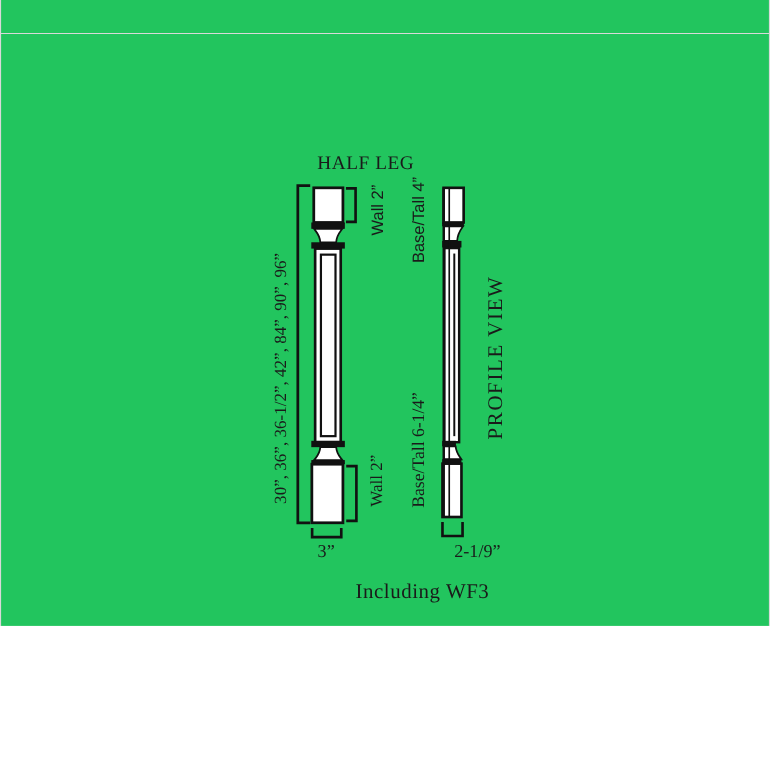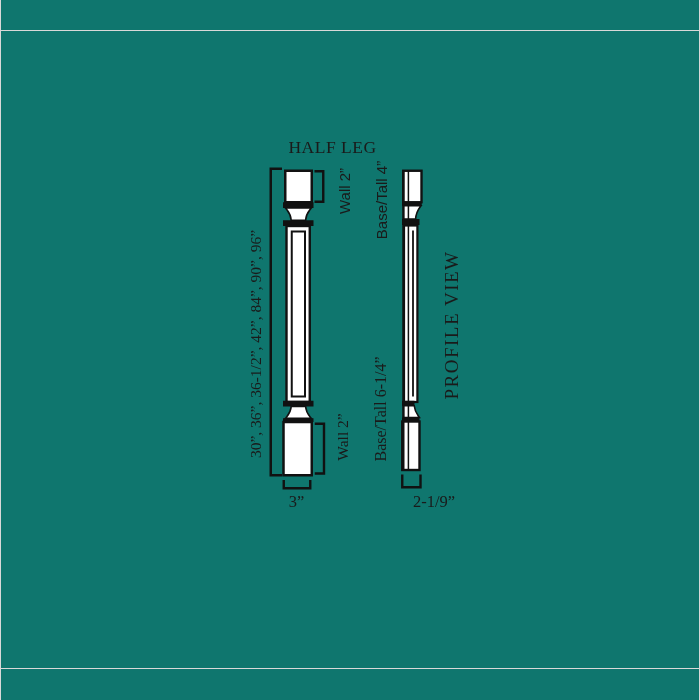--- a/index.html
+++ b/index.html
@@ -1,20 +1,20 @@
 <!DOCTYPE html>
 <html><head>
 <meta charset="utf-8">
 <style>
   html, body { margin: 0; padding: 0; background: #ffffff; }
   #canvas {
     position: relative;
     width: 700px;
-    height: 700px;
-    background: #0f766e;
+    height: 569px;
+    background: #22c55e;
     overflow: hidden;
     font-family: "Liberation Serif", serif;
   }
   svg.art { position: absolute; left: 0; top: 0; }
   .lbl {
     position: absolute;
     white-space: nowrap;
     color: #1a1a1a;
     transform: translate(-50%, -50%);
     line-height: 1;
@@ -90,14 +90,15 @@
   <div class="lbl rot serif" style="left:342.5px; top:436.5px; font-size:15.5px;">Wall 2”</div>
 
   <div class="lbl rot serif" style="left:381px; top:409px; font-size:16px;">Base/Tall 6-1/4”</div>
 
   <div class="lbl rot serif" style="left:450.5px; top:325px; font-size:19px; letter-spacing:1.5px;">PROFILE VIEW</div>
 
   <div class="lbl serif" style="left:296.5px; top:502px; font-size:16.5px;">3”</div>
 
   <div class="lbl serif" style="left:434px; top:502px; font-size:16.5px;">2-1/9”</div>
 
+  <div class="lbl serif" style="left:384px; top:537.5px; font-size:19px; letter-spacing:0.5px;">Including WF3</div>
 
 </div>
 
 </body></html>

